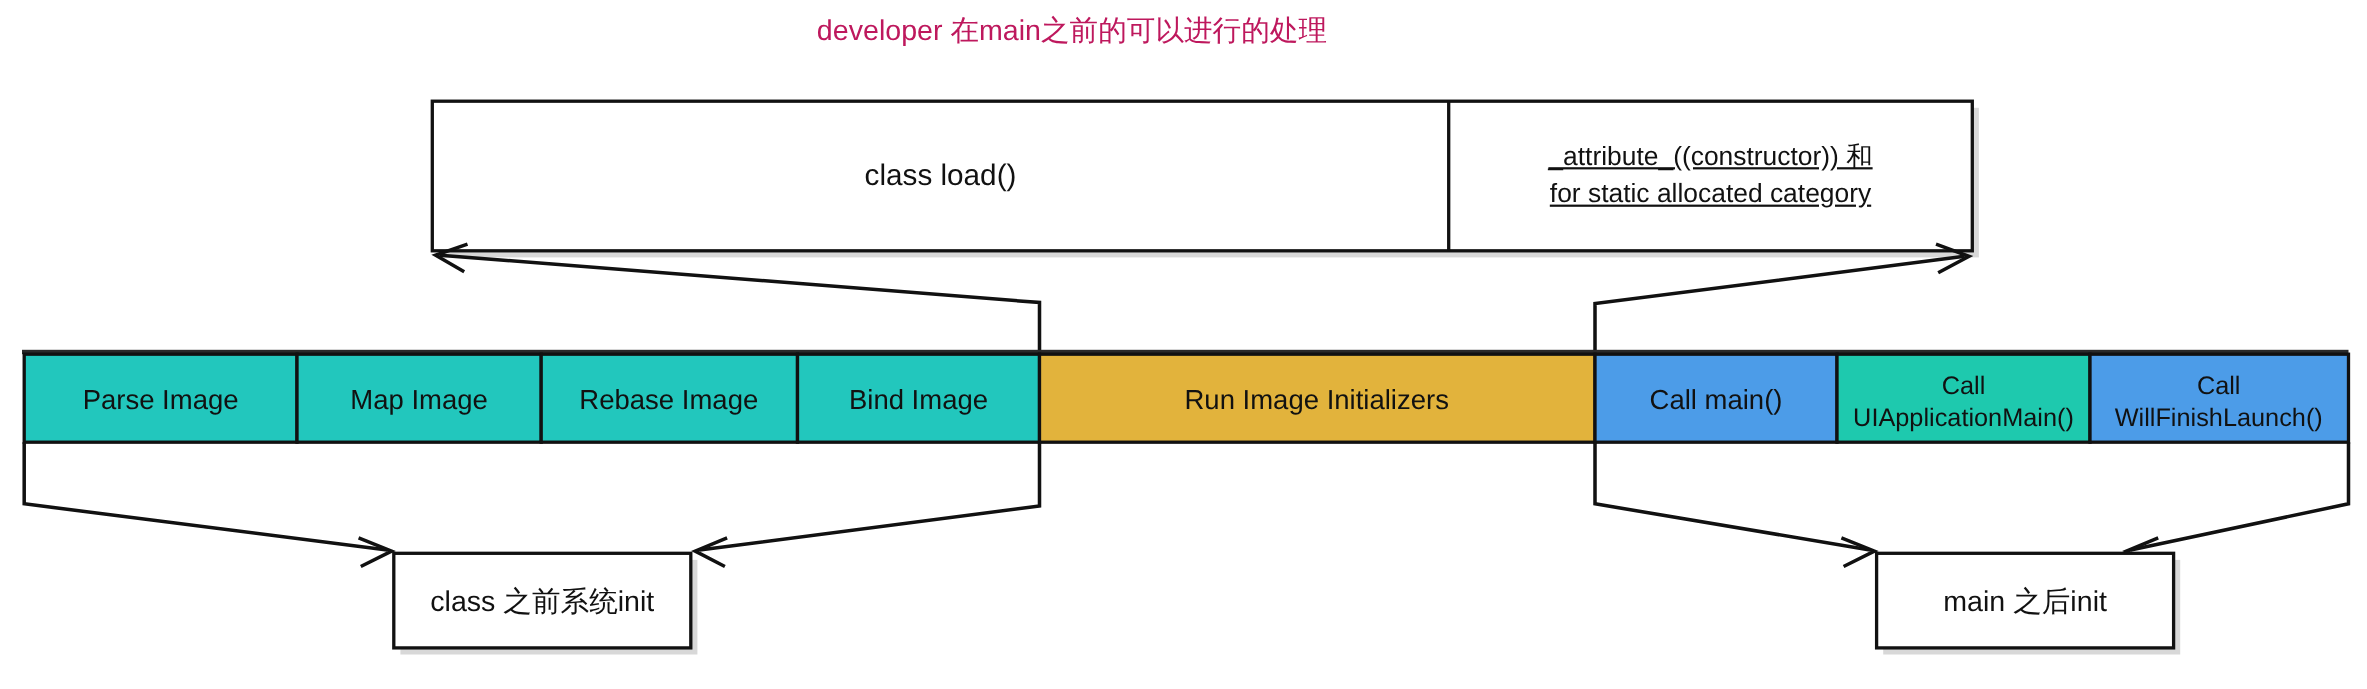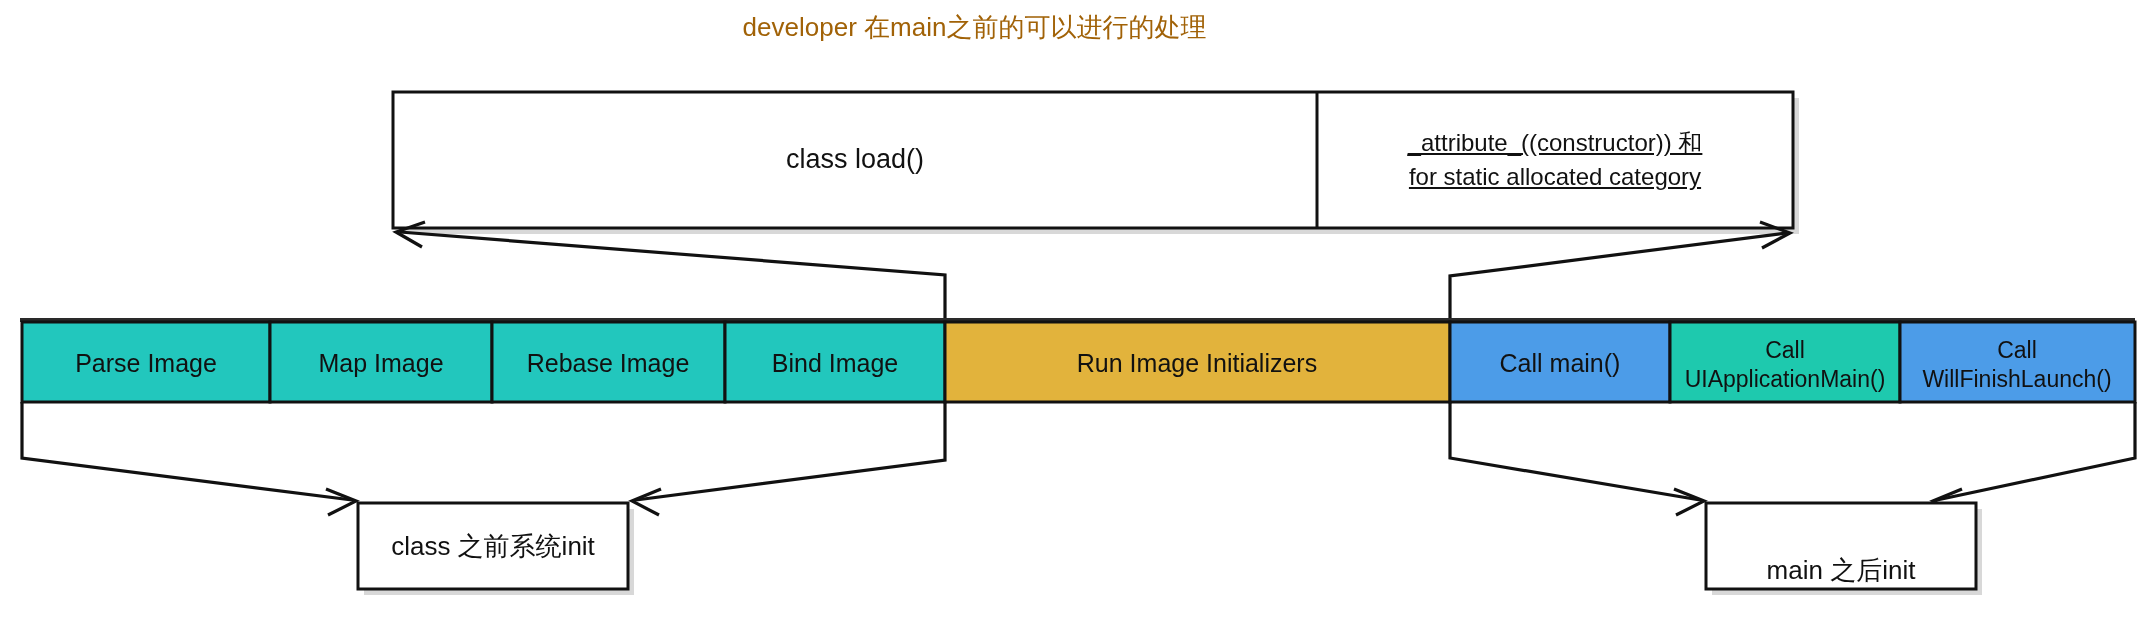--- a/index.html
+++ b/index.html
@@ -143,36 +143,36 @@
     </g>
 
     <g>
       <rect class="shadow-rect" x="1712" y="509" width="270" height="86"></rect>
       <rect class="white-box" x="1706" y="503" width="270" height="86"></rect>
     </g>
 
   </svg>
 
   <div style="position:absolute; left:0; top:10px; width:1949px; text-align:center;
-              font-size:26px; color:#a16207;">developer 在main之前的可以进行的处理</div>
+              font-size:26px; color:#be185d;">developer 在main之前的可以进行的处理</div>
 
   <div style="position:absolute; left:393px; top:92px; width:924px; height:136px;
               display:flex; flex-direction:column; align-items:center; justify-content:center;
               line-height:1.45; font-size:27px; color:#111;">
     <div>class load()</div>
   </div>
 
   <div style="position:absolute; left:1317px; top:92px; width:476px; height:136px;
               display:flex; flex-direction:column; align-items:center; justify-content:center;
               line-height:1.4; font-size:24px; color:#111;text-decoration:underline;">
     <div>_attribute_((constructor)) 和</div>
     <div>for static allocated category</div>
   </div>
 
   <div style="position:absolute; left:358px; top:503px; width:270px; height:86px;
               display:flex; align-items:center; justify-content:center;
               font-size:26px; color:#111;">class 之前系统init</div>
 
   <div style="position:absolute; left:1706px; top:503px; width:270px; height:86px;
               display:flex; align-items:center; justify-content:center;
-              font-size:26px; color:#111;margin-top:24px;">main 之后init</div>
+              font-size:26px; color:#111;">main 之后init</div>
 
 </div>
 
 </body></html>

